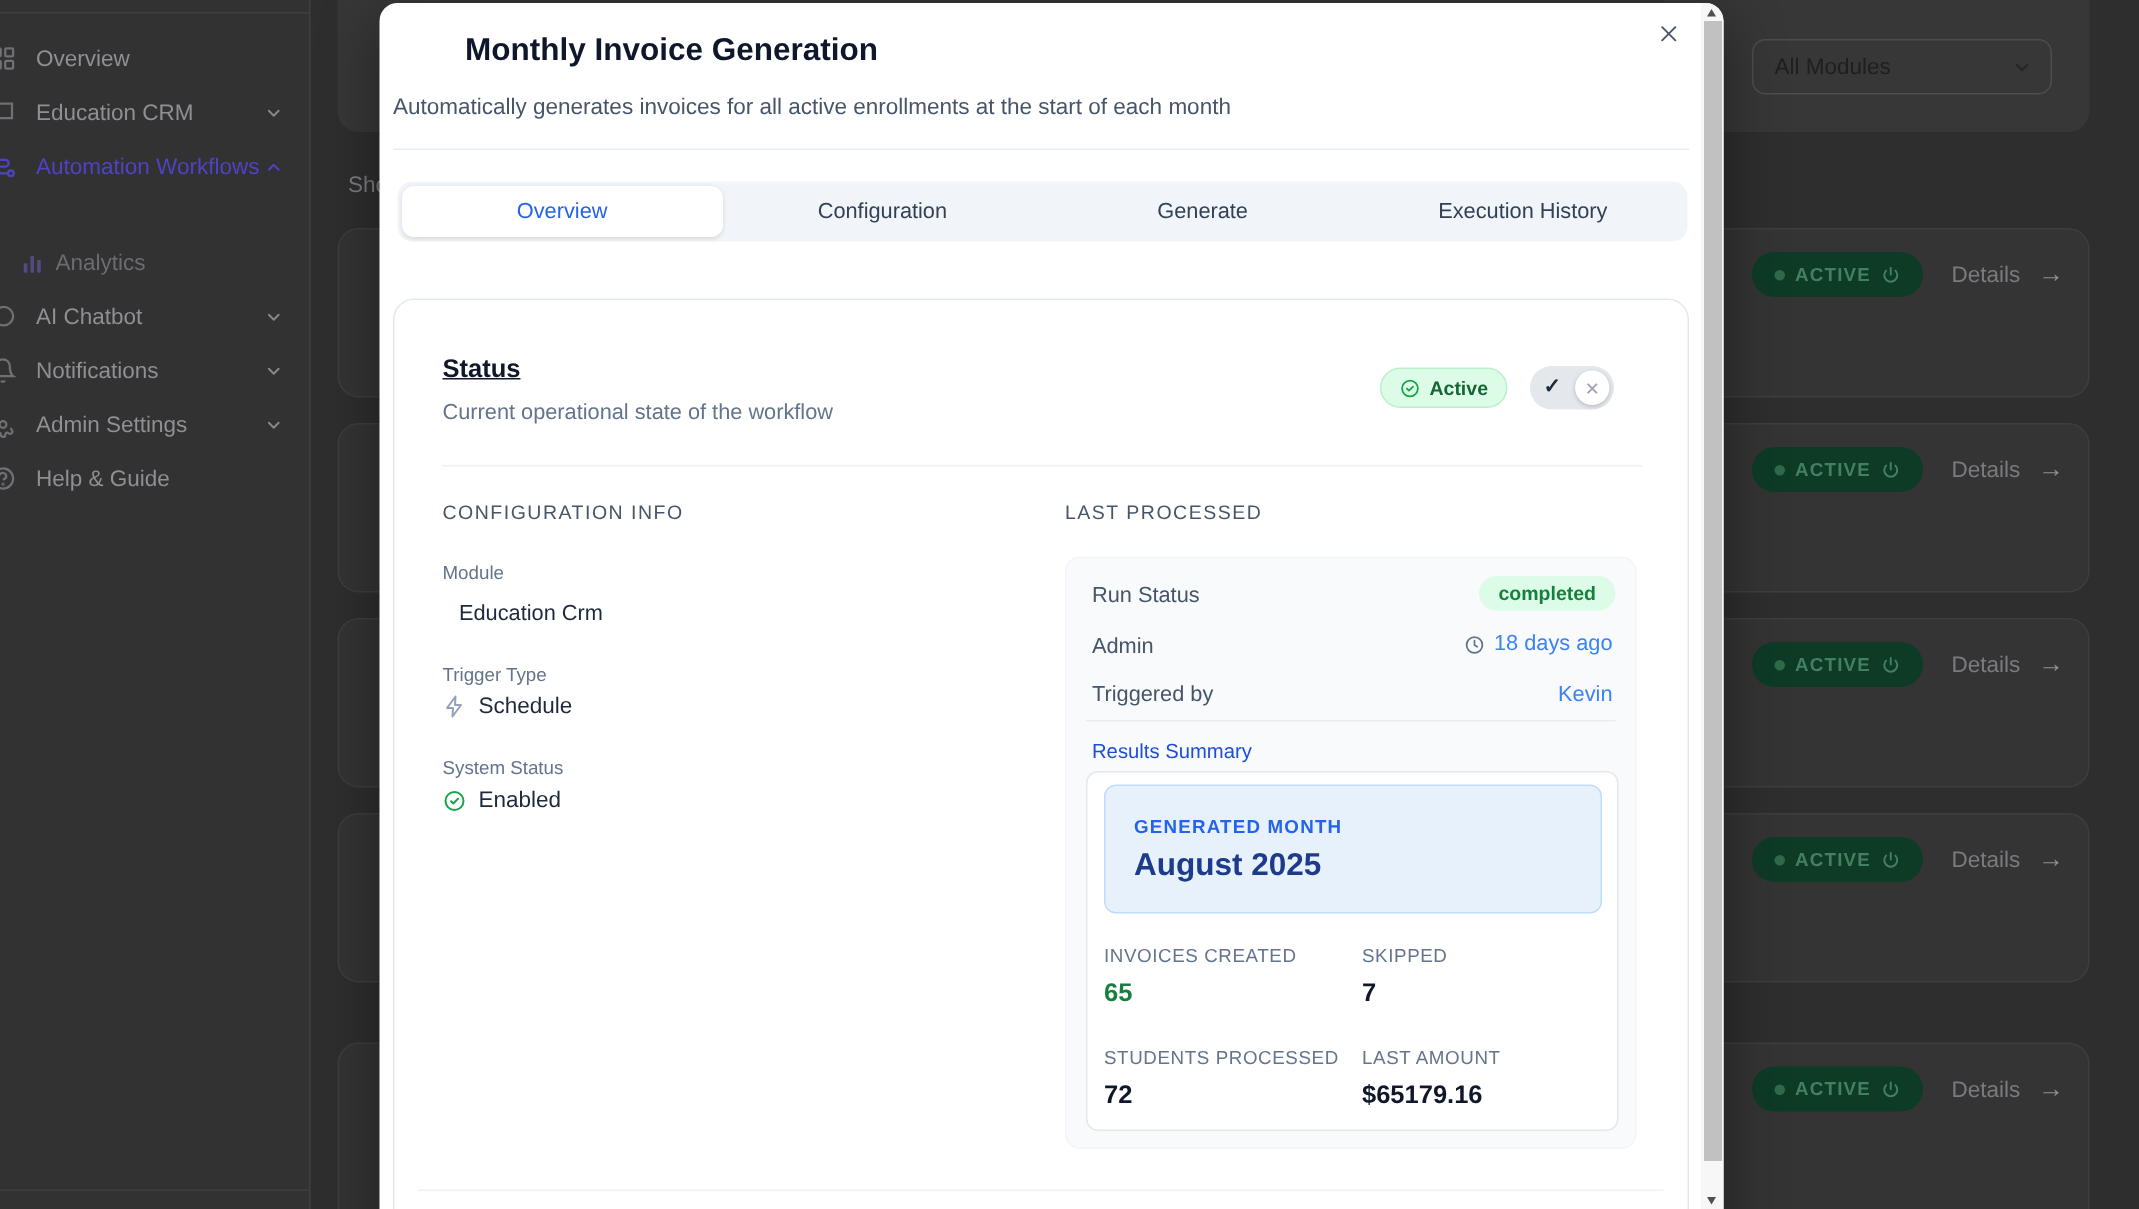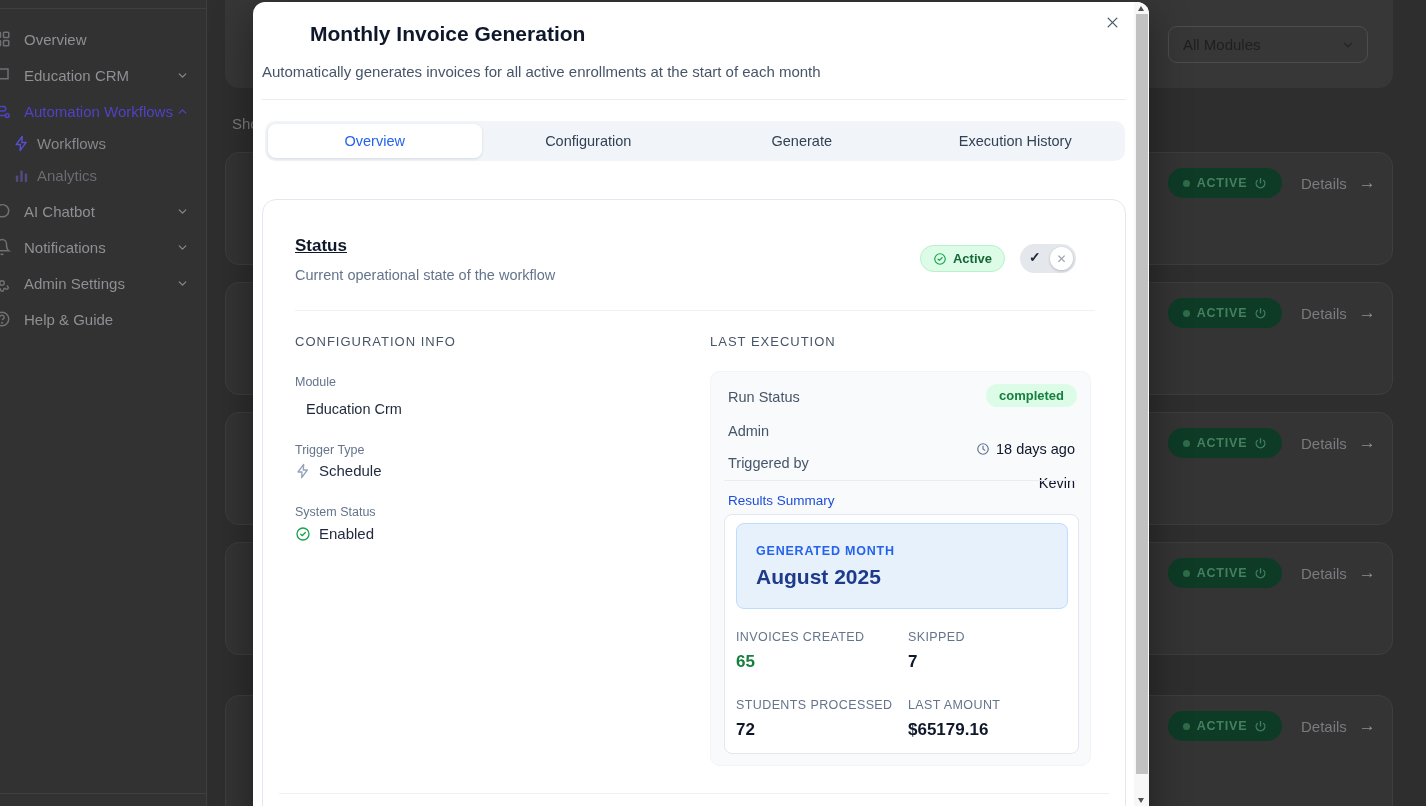--- a/index.html
+++ b/index.html
@@ -62,21 +62,21 @@
   .status-divider { position:absolute; left:32px; top:110px; width:800px; height:1px; background:#eef1f5; }
 
   .col-heading { position:absolute; top:134px; font-size:13px; color:#475569; font-weight:500; letter-spacing:1px; }
   .field-label { position:absolute; font-size:12.5px; color:#64748b; }
   .field-value { position:absolute; font-size:14.5px; color:#1e293b; }
   .field-row { position:absolute; display:flex; align-items:center; gap:8px; font-size:15px; color:#1e293b; }
   .field-row svg { width:16px; height:16px; }
 
   .exec-card { position:absolute; left:447px; top:171px; width:381px; height:395px; background:#f8fafc; border:1px solid #f1f5f9; border-radius:10px; }
   .exec-label { position:absolute; left:17px; font-size:14.5px; color:#475569; }
-  .exec-value { position:absolute; right:15px; font-size:14.5px; color:#0f172a; display:flex; align-items:center; gap:6px;margin-top:20px; }
+  .exec-value { position:absolute; right:15px; font-size:14.5px; color:#3b82f6; display:flex; align-items:flex-end; gap:6px; }
   .exec-value svg { width:14px; height:14px; color:#64748b; }
   .completed-pill { position:absolute; right:13px; top:12px; padding:4px 13px; background:#dcfce7; border-radius:999px; color:#15803d; font-size:13px; font-weight:600; }
   .exec-divider { position:absolute; left:13px; right:13px; top:108px; height:1px; background:#e8edf3; }
   .results-label { position:absolute; left:17px; top:121px; font-size:13.5px; color:#1d4ed8; }
 
   .results-card { position:absolute; left:13px; top:142px; width:355px; height:240px; background:#ffffff; border:1px solid #e2e8f0; border-radius:8px; }
   .month-box { position:absolute; left:11px; top:8px; width:332px; height:86px; background:#e7f1fc; border:1px solid #bfdbfe; border-radius:8px; }
   .month-label { position:absolute; left:19px; top:20px; font-size:12.5px; font-weight:600; color:#2563eb; letter-spacing:.8px; }
   .month-value { position:absolute; left:19px; top:41px; font-size:21px; font-weight:bold; color:#1e3a8a; }
   .stat-label { position:absolute; font-size:12.5px; color:#64748b; letter-spacing:.4px; }
@@ -215,29 +215,20 @@
         </svg>
       </span>
     <span class="sb-label">Automation Workflows</span>
     <span class="sb-chev">
         <svg viewBox="0 0 24 24" fill="none" stroke="currentColor" stroke-width="2.4" stroke-linecap="round" stroke-linejoin="round">
           <polyline points="6 15 12 9 18 15"></polyline>
         </svg>
       </span>
   </div>
 
-  <div class="sb-sub" style="top:128px; color:#87878c">
-    <span class="sb-row-bg-gray"></span>
-    <span class="sub-ico" style="color:#5a4fd1">
-        <svg viewBox="0 0 24 24" fill="none" stroke="currentColor" stroke-width="2" stroke-linejoin="round">
-          <path d="M13 2 4.5 13.5h6L10 22l8.5-11.5h-6L13 2z"></path>
-        </svg>
-      </span>
-    <span class="sub-label">Workflows</span>
-  </div>
 
   <div class="sb-sub" style="top:160px; color:#6b6b71">
     <span class="sub-ico" style="color:#514b7e">
         <svg viewBox="0 0 24 24" fill="currentColor">
           <rect x="4" y="12" width="3.4" height="9" rx="1"></rect>
           <rect x="10.3" y="5" width="3.4" height="16" rx="1"></rect>
           <rect x="16.6" y="9" width="3.4" height="12" rx="1"></rect>
         </svg>
       </span>
     <span class="sub-label">Analytics</span>
@@ -354,21 +345,21 @@
 
     <div class="field-label" style="left:32px; top:305px">System Status</div>
     <div class="field-row" style="left:32px; top:325px">
       <svg viewBox="0 0 24 24" fill="none" stroke="#16a34a" stroke-width="2" stroke-linecap="round" stroke-linejoin="round">
           <circle cx="12" cy="12" r="9"></circle>
           <path d="M8.5 12.2l2.3 2.3 4.7-4.7"></path>
         </svg>
       <span>Enabled</span>
     </div>
 
-    <div class="col-heading" style="left:447px">LAST EXECUTION</div>
+    <div class="col-heading" style="left:447px">LAST PROCESSED</div>
 
     <div class="exec-card">
       <div class="exec-label" style="top:17px">Run Status</div>
       <div class="completed-pill">completed</div>
 
       <div class="exec-label" style="top:51px">Admin</div>
       <div class="exec-value" style="top:49px">
         <svg viewBox="0 0 24 24" fill="none" stroke="currentColor" stroke-width="2" stroke-linecap="round">
             <circle cx="12" cy="12" r="9"></circle>
             <path d="M12 7v5l3 2"></path>

